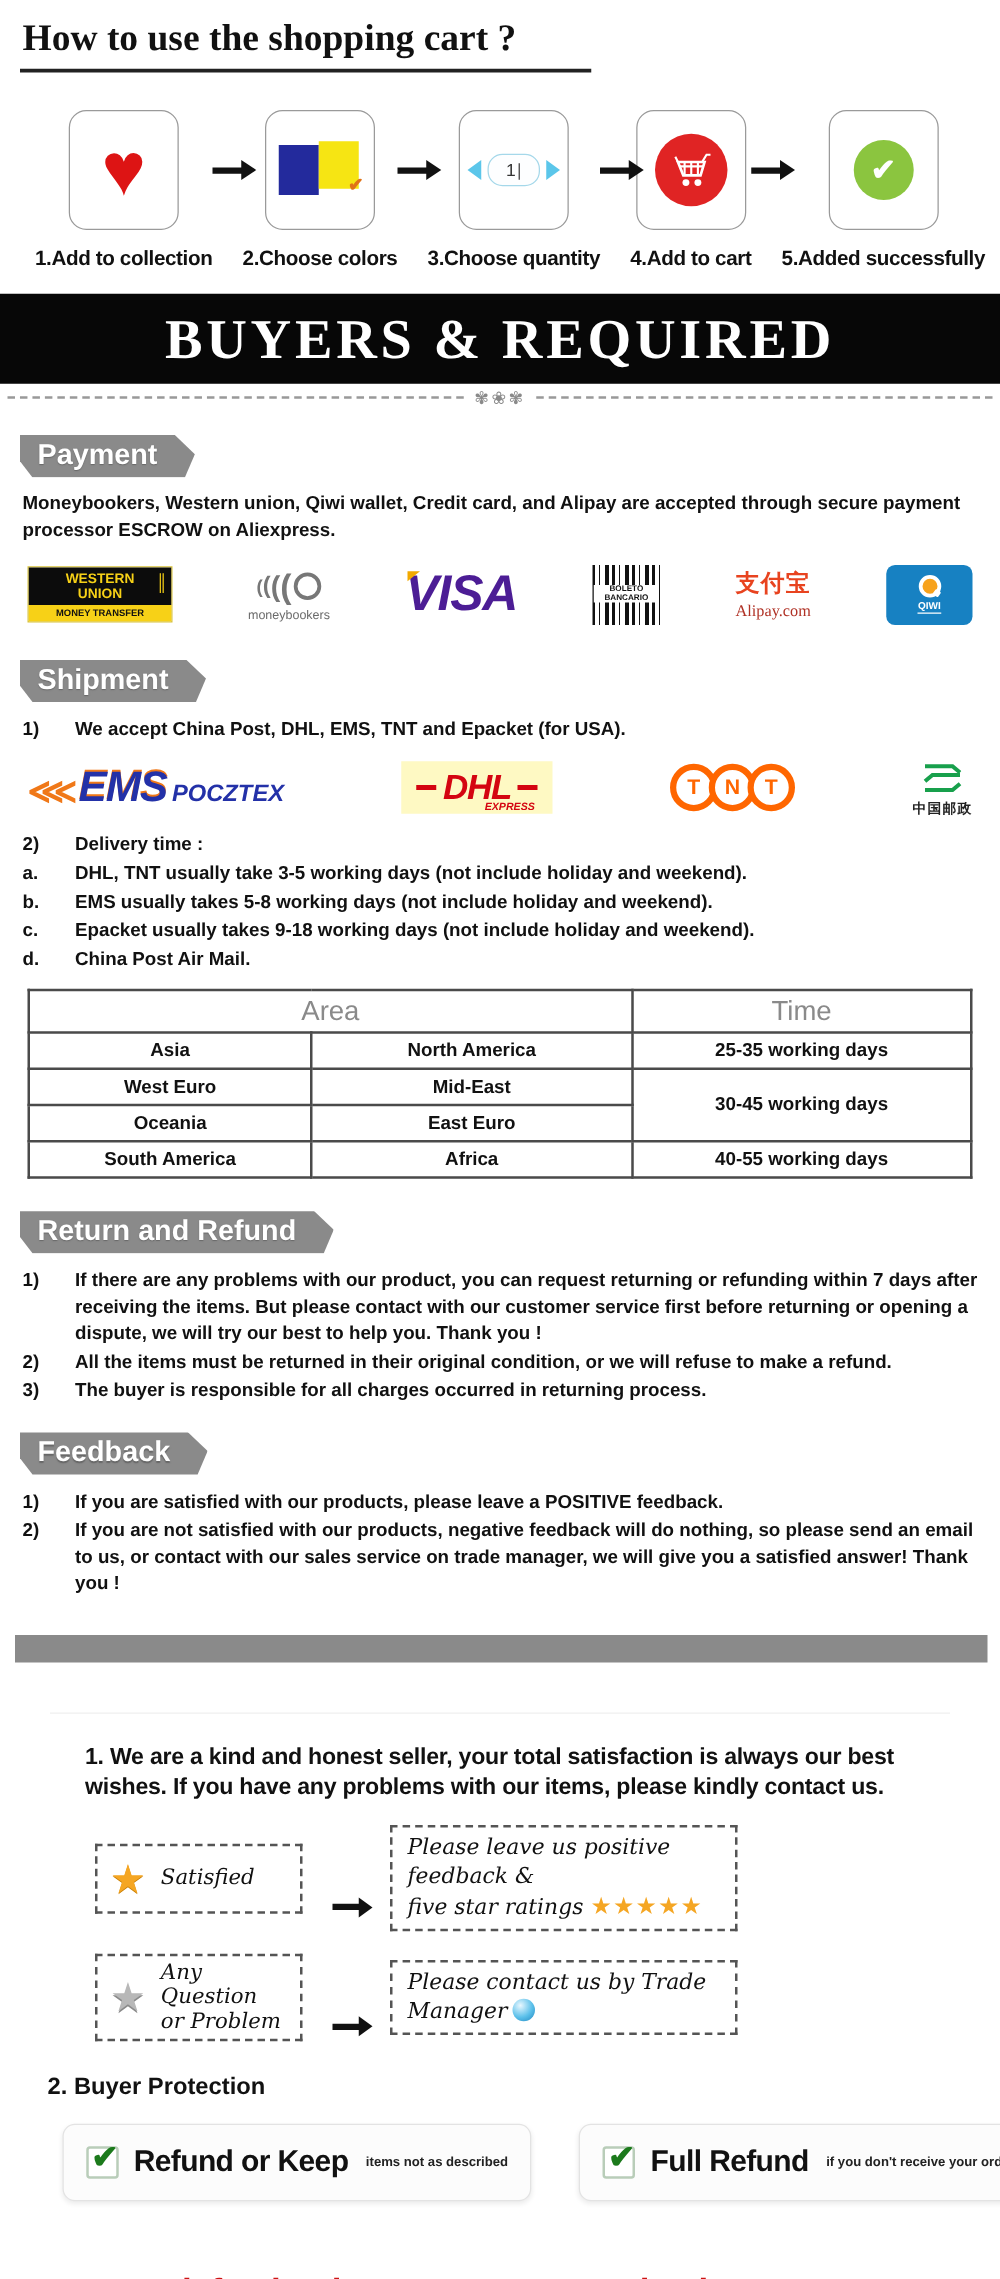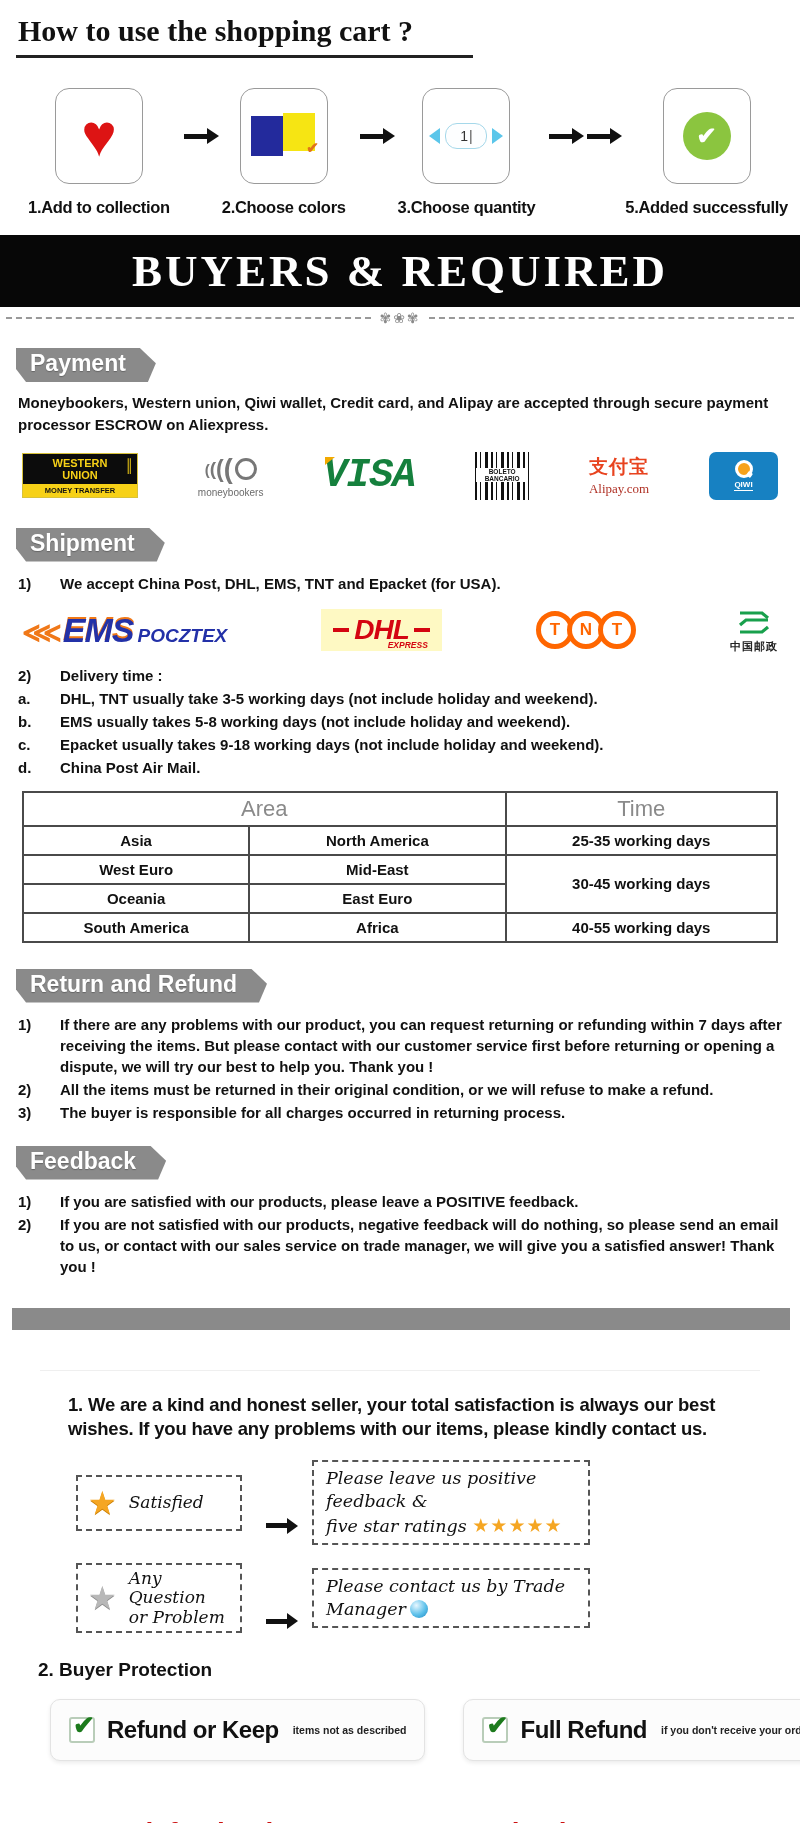--- a/index.html
+++ b/index.html
@@ -63,21 +63,21 @@
   .wu-logo { width:116px; border:1px solid #d8c23a; }
   .wu-top { background:#0c0c0c; color:#f7d117; text-align:center; font-weight:bold; font-size:11px; line-height:1.1; padding:3px 0; position:relative; }
   .wu-top::after { content:"║"; position:absolute; right:3px; top:5px; font-size:13px; }
   .wu-bottom { background:#f7d117; color:#111; text-align:center; font-weight:bold; font-size:7.5px; padding:2px 0; }
   .mb-logo { display:flex; flex-direction:column; align-items:center; color:#6b6b6b; }
   .mb-arcs { display:flex; align-items:center; font-weight:bold; color:#777; }
   .mb-arcs i { font-style:normal; }
   .mb-a1{font-size:15px;} .mb-a2{font-size:19px;} .mb-a3{font-size:23px;} .mb-a4{font-size:27px;}
   .mb-ring { width:22px; height:22px; border:3px solid #777; border-radius:50%; margin-left:2px; }
   .mb-name { font-size:10px; margin-top:2px; }
-  .visa-logo { position:relative; color:#15803d; font-weight:bold; font-style:italic; font-size:40px; letter-spacing:-1px; font-family:Liberation Mono, monospace; }
+  .visa-logo { position:relative; color:#4c1d95; font-weight:bold; font-style:italic; font-size:40px; letter-spacing:-1px; font-family:Liberation Sans, sans-serif; }
   .visa-logo::before { content:""; position:absolute; left:2px; top:4px; border-left:10px solid #f2a900; border-bottom:8px solid transparent; }
   .boleto-logo { position:relative; width:54px; height:48px;
     background:repeating-linear-gradient(90deg,#111 0 2px,#fff 2px 5px,#111 5px 6px,#fff 6px 10px,#111 10px 13px,#fff 13px 16px); }
   .boleto-label { position:absolute; left:1px; right:1px; top:16px; background:#fff; font-size:6.5px; font-weight:bold; text-align:center; line-height:1.15; }
   .alipay-logo { text-align:center; }
   .alipay-cn { color:#e8431f; font-weight:bold; font-size:19px; letter-spacing:1px; }
   .alipay-en { color:#b03226; font-family:"Liberation Serif", serif; font-size:13px; margin-top:1px; }
   .qiwi-logo { width:69px; height:48px; background:#1781c2; border-radius:7px; display:flex; flex-direction:column; align-items:center; justify-content:center; gap:2px; }
   .qiwi-q { width:18px; height:18px; border:3px solid #fff; border-radius:50%; background:#f7a21b; position:relative; }
   .qiwi-q::after { content:""; position:absolute; right:-2px; bottom:-2px; width:5px; height:5px; background:#fff; border-radius:1px; transform:rotate(35deg); }
@@ -171,20 +171,33 @@
         <div class="step-card">
           <span class="qty-box">
             <span class="tri-left"></span>
             <span class="qty-input">1</span>
             <span class="tri-right"></span>
           </span>
         </div>
         <div class="step-label">3.Choose quantity</div>
       </div>
       <span class="harrow"></span>
+      <div class="step">
+        <div class="step-card">
+          <span class="cart-circle">
+            <svg width="34" height="34" viewBox="0 0 32 32">
+              <path d="M6 10 h20 l-3 10 h-13 z" fill="none" stroke="#fff" stroke-width="2"></path>
+              <path d="M11 10 v10 M16 10 v10 M21 10 v10 M6.8 13.3 h18 M6 10 l-2-4 M24.5 9.5 l3-5 h3" fill="none" stroke="#fff" stroke-width="1.6"></path>
+              <circle cx="12" cy="25.5" r="2.6" fill="#fff"></circle>
+              <circle cx="21" cy="25.5" r="2.6" fill="#fff"></circle>
+            </svg>
+          </span>
+        </div>
+        <div class="step-label">4.Add to cart</div>
+      </div>
       <span class="harrow"></span>
       <div class="step">
         <div class="step-card">
           <span class="ok-circle"></span>
         </div>
         <div class="step-label">5.Added successfully</div>
       </div>
     </div>
   </div>
 

